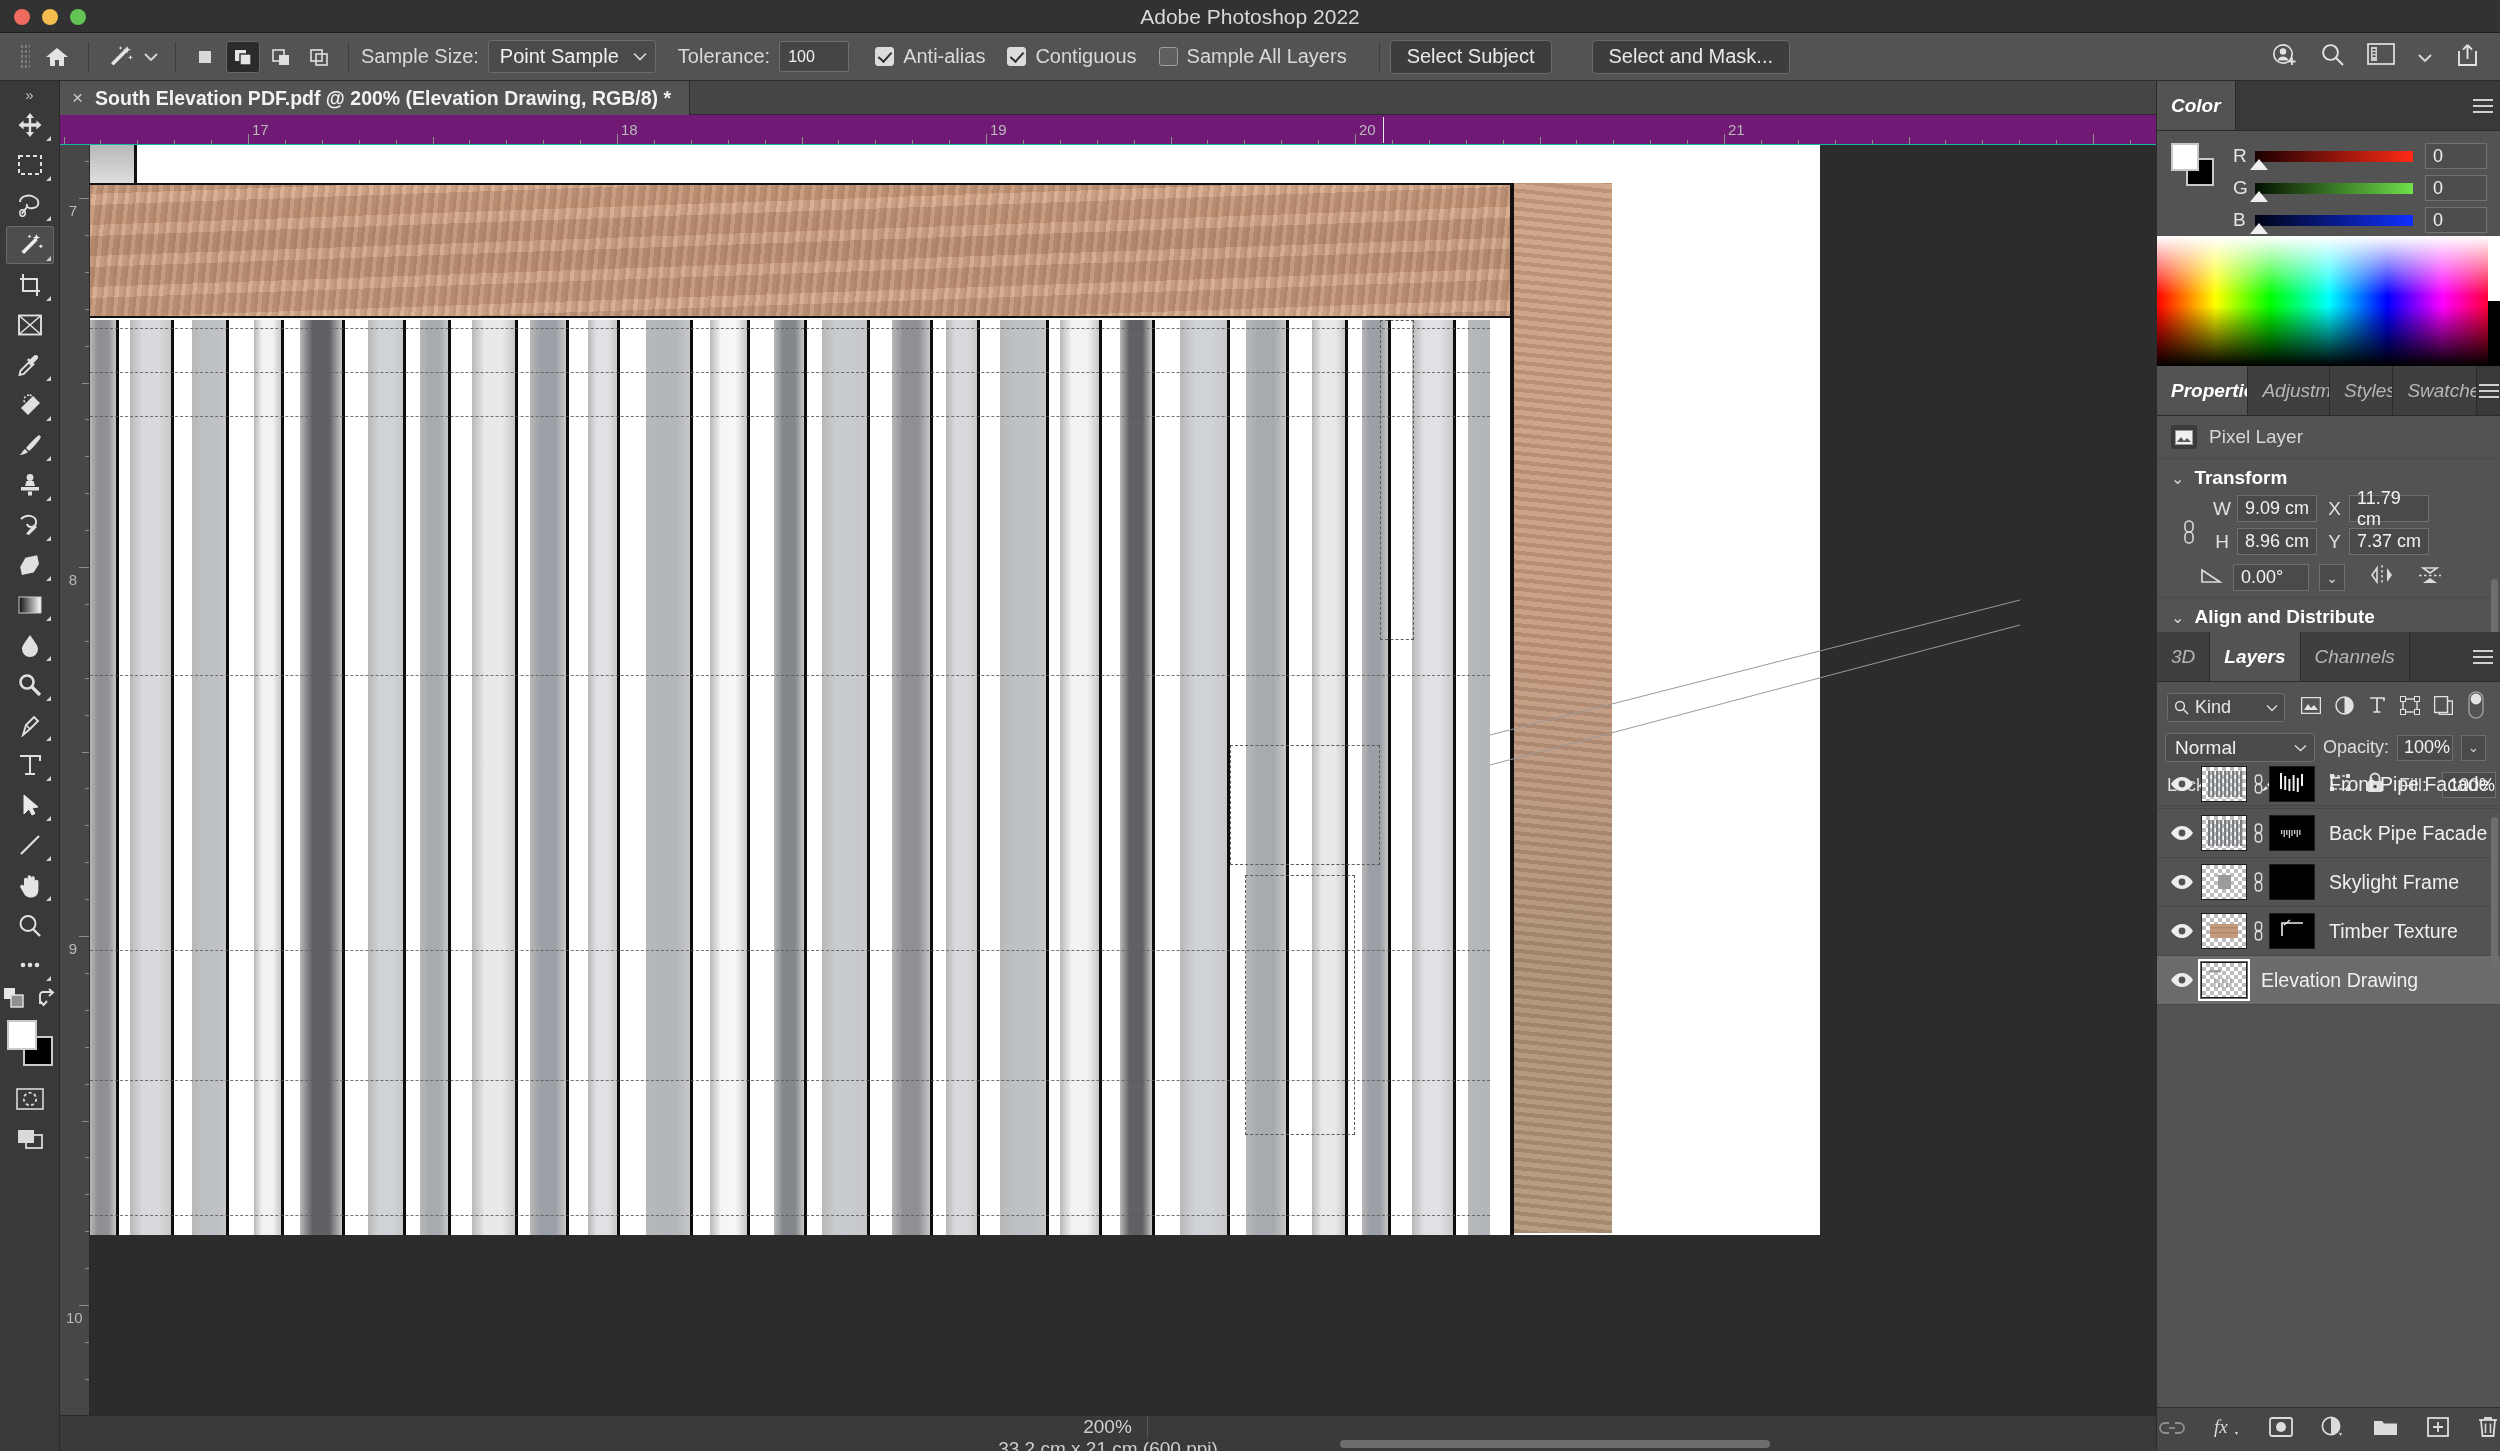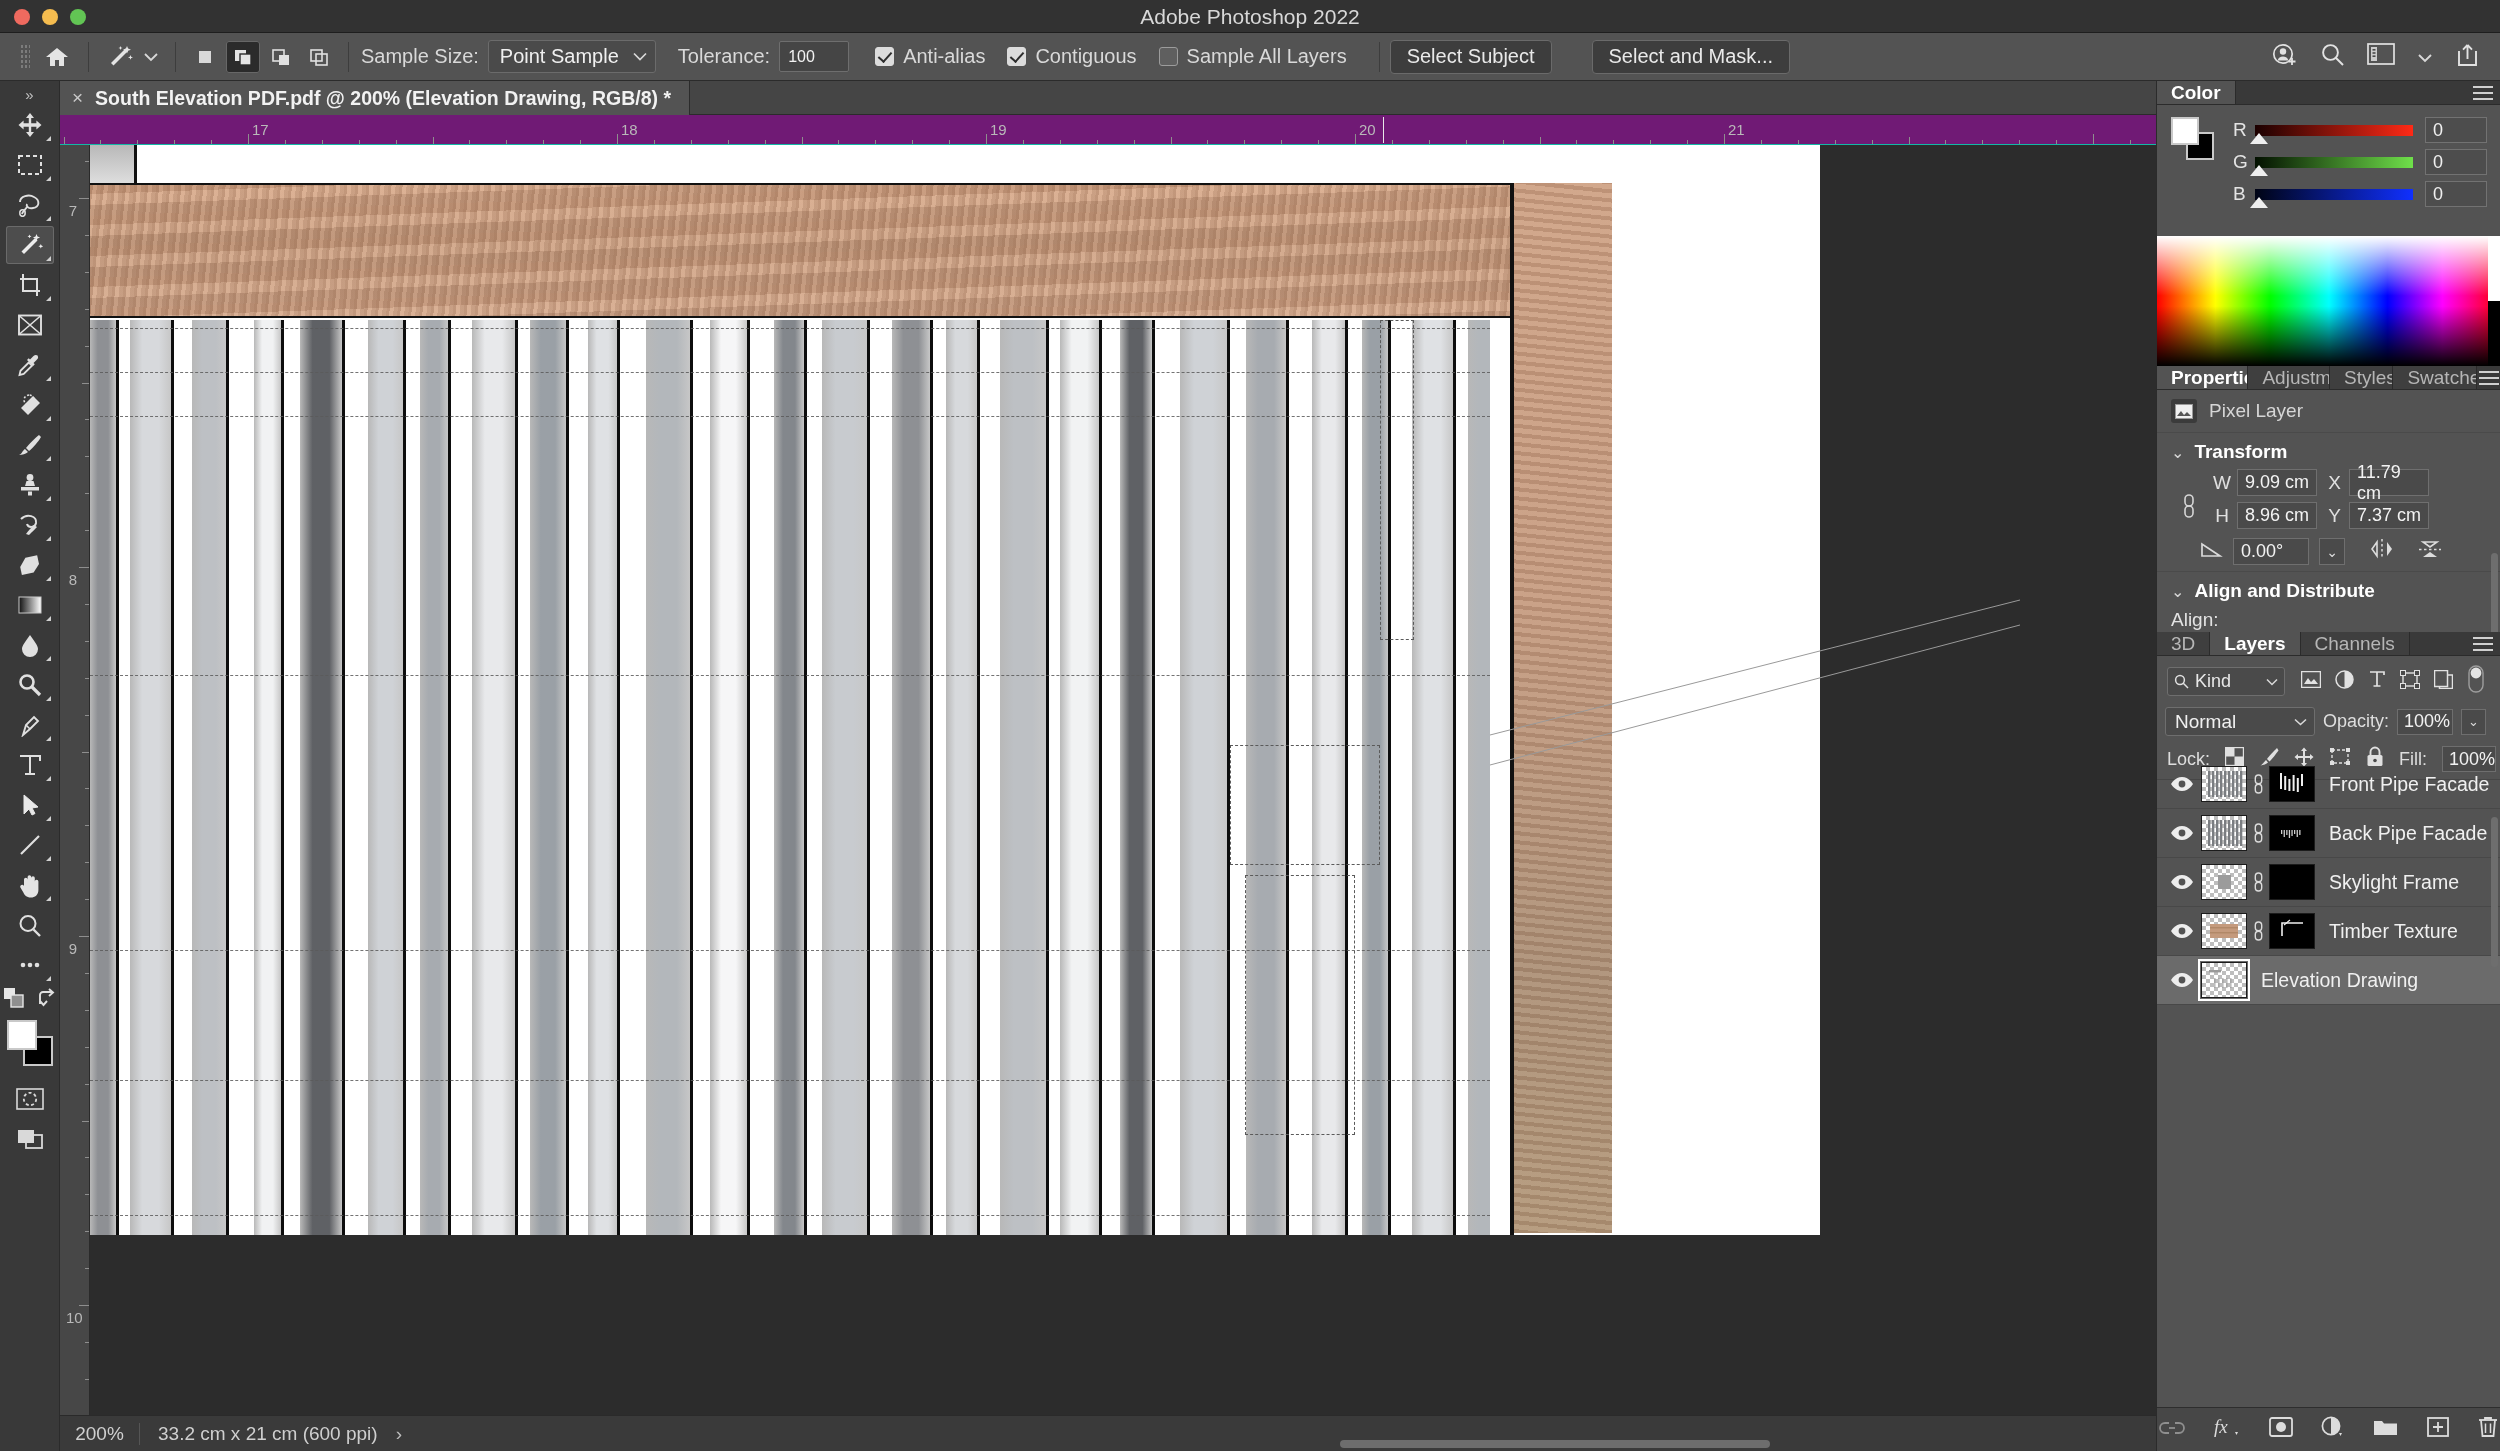--- a/index.html
+++ b/index.html
@@ -137,33 +137,33 @@
   }
   .pipes { position:absolute; left:0; top:175px; width:1400px; height:915px; overflow:hidden; }
   .pipe { position:absolute; top:0; height:915px; }
   .marching { position:absolute; border:1px dashed #5a5a5a; }
   .selbox { position:absolute; border-top:1px dashed #444; border-bottom:1px dashed #444; }
 
   
   .statusbar {
     position:absolute; left:60px; top:1415px; width:2096px; height:36px;
     background:#3a3a3a; border-top:1px solid #2a2a2a; display:flex; align-items:center;
-    font-size:19px; color:#cfcfcf;
+    font-size:19px; color:#cfcfcf;flex-direction:column;
   }
   .st-zoom { width:80px; text-align:center; border-right:1px solid #555; }
   .st-dims { padding:0 18px; }
   .st-chev { color:#bdbdbd; }
   .hscroll { position:absolute; left:1340px; top:1440px; width:430px; height:8px;
     background:#6d6d6d; border-radius:4px; }
 
   
   .rightcol { position:absolute; left:2156px; top:81px; width:344px; height:1370px; background:#393939;
               border-left:1px solid #2b2b2b; }
-  .panel-tabs { display:flex; align-items:stretch; height:24px; background:#393939;
-                border-bottom:1px solid #2b2b2b; position:relative; }
+  .panel-tabs { display:flex; align-items:stretch; height:50px; background:#393939;
+                border-bottom:1px solid #2b2b2b; position:relative;font-style:italic; }
   .ptab { padding:0 14px; display:flex; align-items:center; font-size:19px; color:#b6b6b6;
           background:#3f3f3f; border-right:1px solid #2b2b2b; white-space:nowrap; overflow:hidden; }
   .ptab.active { background:#535353; color:#ffffff; font-weight:bold; }
   .pmenu { margin-left:auto; width:36px; display:flex; align-items:center; justify-content:center; }
   .hamb { width:20px; height:14px; display:flex; flex-direction:column; justify-content:space-between; }
   .hamb i { display:block; height:2px; background:#d0d0d0; }
 
   .colorpanel { position:absolute; left:0; top:0; width:344px; height:285px; background:#535353; }
   .cp-body { position:relative; padding:12px 14px 0 14px; }
   .cp-swatch { position:relative; width:46px; height:44px; }

